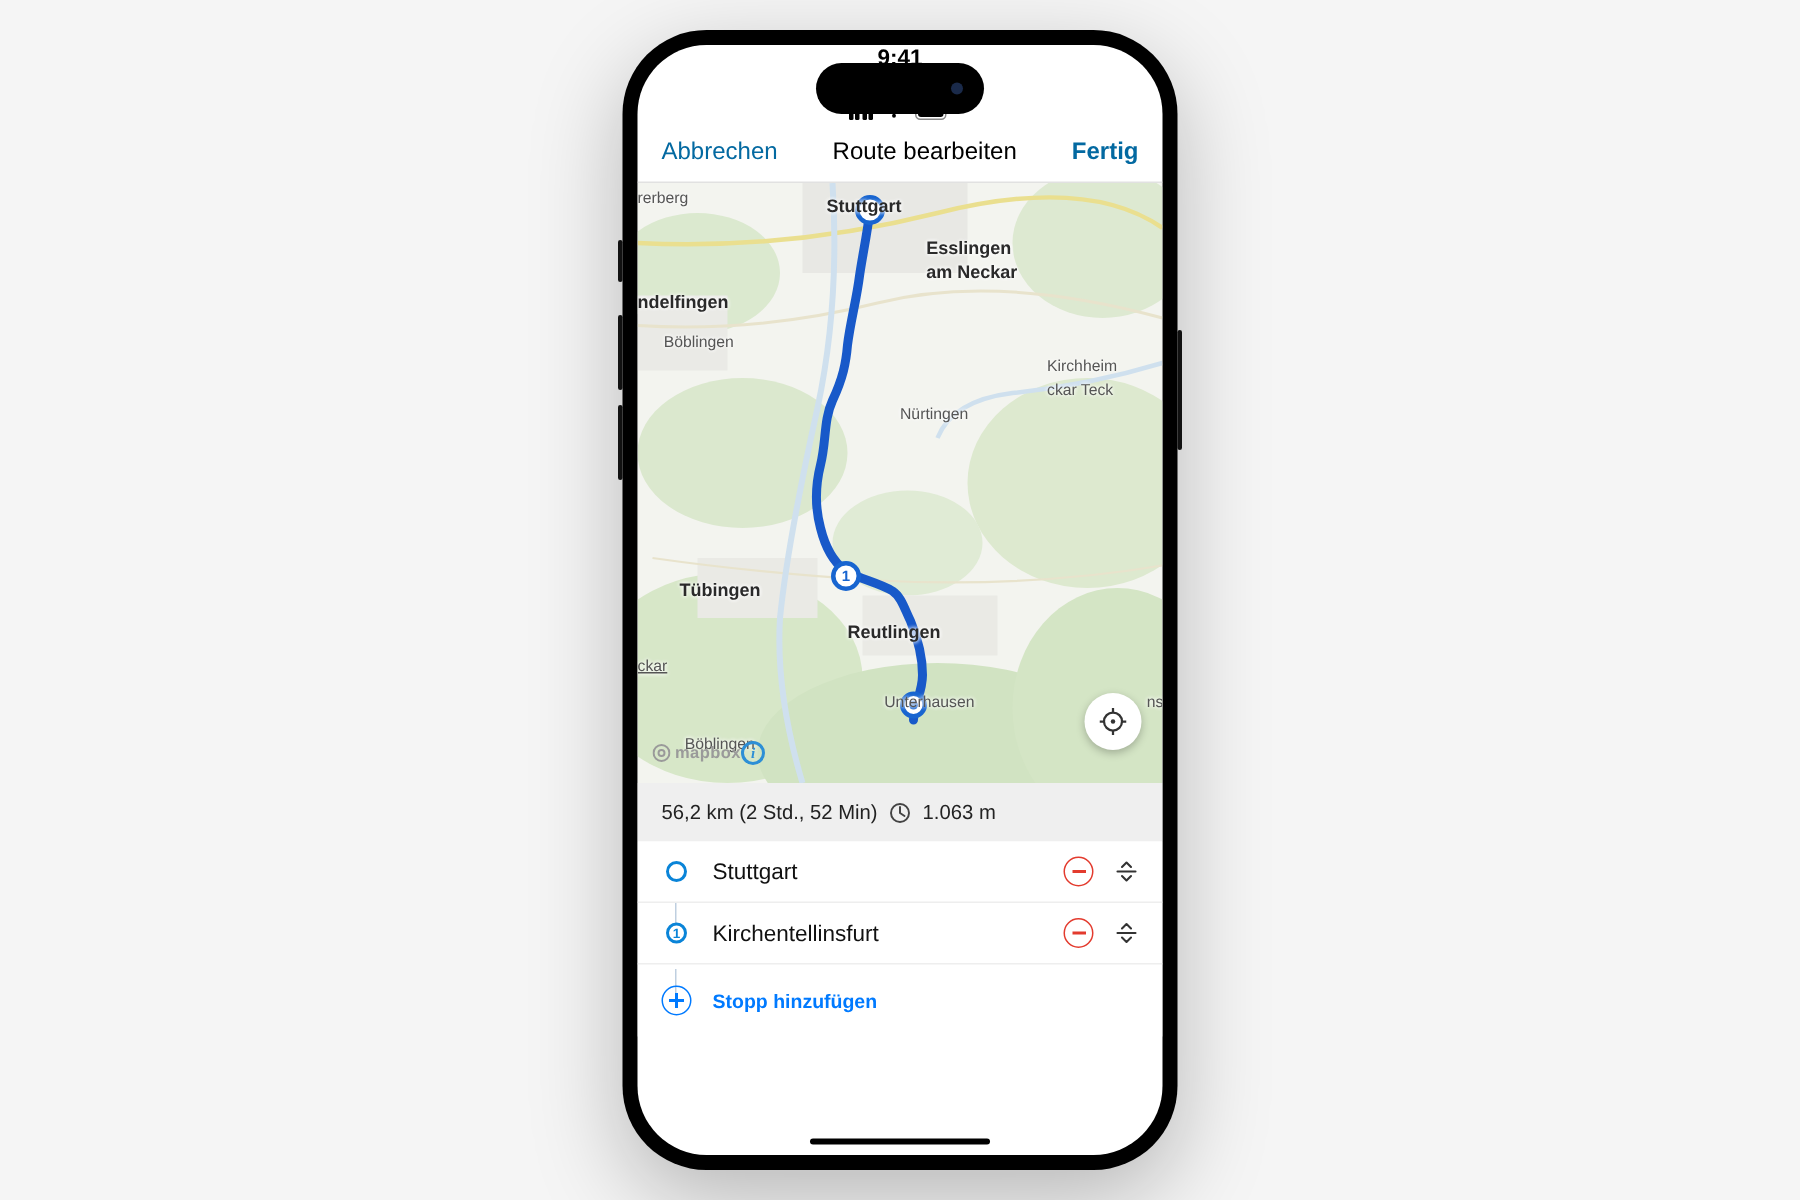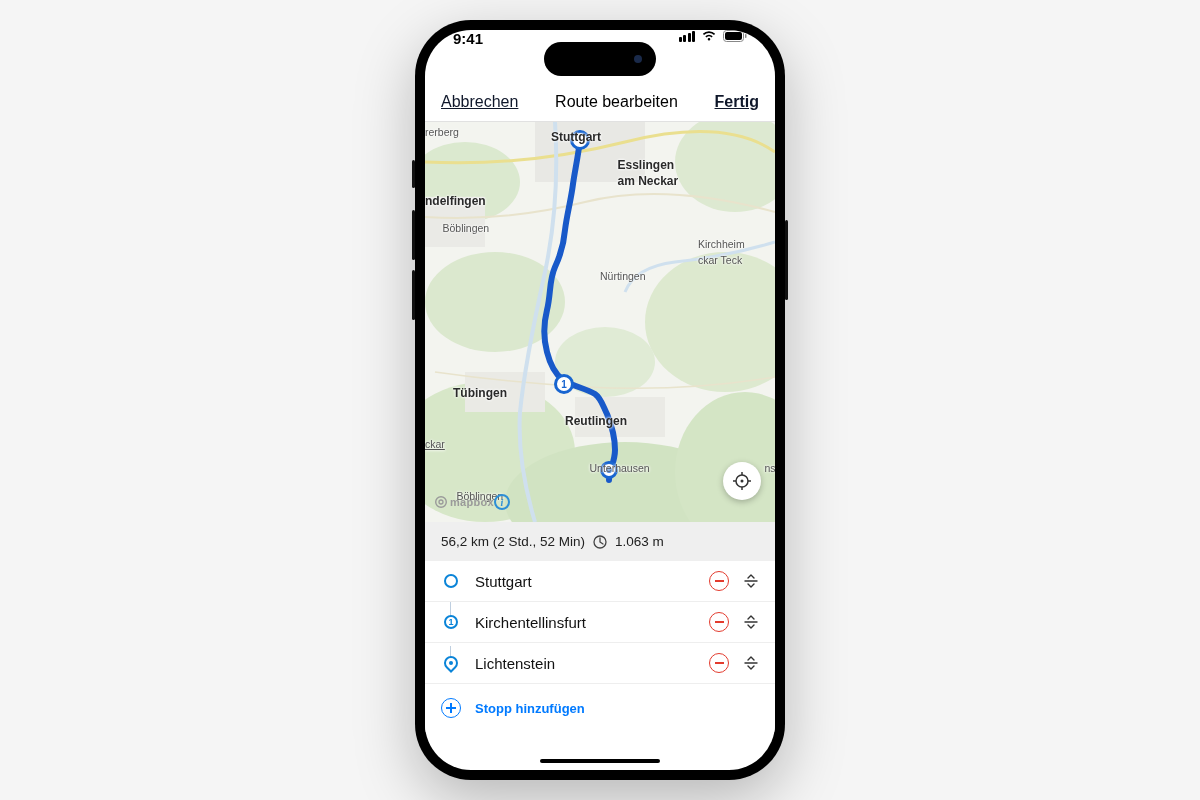--- a/index.html
+++ b/index.html
@@ -31,35 +31,35 @@
     display: flex; flex-direction: column;
   }
   .di { 
     position: absolute; top: 12px; left: 50%; transform: translateX(-50%);
     width: 112px; height: 34px; background:#000; border-radius: 20px;
     z-index: 50;
     display:flex; align-items:center; justify-content:flex-end; padding-right:14px;
   }
   .di::after { content:""; width:8px; height:8px; border-radius:50%; background:#1a2a4a; }
   .status-bar {
-    height: 52px; display:flex; align-items:flex-start; justify-content:space-between;
-    padding: 0 28px 2px 28px; font-size:15px; font-weight:600;
+    height: 52px; display:flex; align-items:center; justify-content:space-between;
+    padding: 0 28px 2px 28px; font-size:15px; font-weight:600;flex-direction:column;
   }
   .status-right { display:flex; gap:6px; align-items:center; }
   .sig-bars { display:flex; gap:1.5px; align-items:flex-end; }
   .sig-bars span { width:3px; background:#000; border-radius:1px; }
   .sig-bars span:nth-child(1){height:5px} .sig-bars span:nth-child(2){height:7px}
   .sig-bars span:nth-child(3){height:9px} .sig-bars span:nth-child(4){height:11px}
   .wifi-icon, .batt-icon { display:inline-flex; }
   .nav-bar {
     height: 40px; display:flex; align-items:center; justify-content:space-between;
     padding: 0 16px; border-bottom: 0.5px solid #e1e1e1;
     font-size: 16px;
   }
-  .nav-left, .nav-right { color:#0f172a; font-weight:400;text-decoration:underline; }
+  .nav-left, .nav-right { color:#0369a1; font-weight:400; }
   .nav-right { font-weight:600; }
   .nav-title { color:#000; font-weight:400; font-size:16px; }
   .map {
     position: relative; flex: 0 0 400px;
     overflow: hidden;
   }
   .map-bg { position:absolute; inset:0; }
   .map-labels { position:absolute; inset:0; }
   .city { position:absolute; font-size:12px; font-weight:600; color:#2a2a2a; white-space:nowrap; text-shadow:0 0 3px #fff,0 0 3px #fff; }
   .city.sm { font-size:10.5px; font-weight:500; color:#555; }
@@ -259,32 +259,20 @@
           </div>
         <div class="stop-name">Kirchentellinsfurt</div>
         <div class="del-btn"></div>
         <div class="drag-handle">
           <svg width="16" height="14" viewBox="0 0 16 14">
               <path d="M8 1 L5 4 M8 1 L11 4 M8 13 L5 10 M8 13 L11 10 M2 7 H14" stroke="#333" stroke-width="1.4" fill="none" stroke-linecap="round"></path>
             </svg>
         </div>
       </div>
 
-      <div class="stop-row">
-        <div class="stop-icon">
-            <div class="pin"></div>
-          </div>
-        <div class="stop-name">Lichtenstein</div>
-        <div class="del-btn"></div>
-        <div class="drag-handle">
-          <svg width="16" height="14" viewBox="0 0 16 14">
-              <path d="M8 1 L5 4 M8 1 L11 4 M8 13 L5 10 M8 13 L11 10 M2 7 H14" stroke="#333" stroke-width="1.4" fill="none" stroke-linecap="round"></path>
-            </svg>
-        </div>
-      </div>
 
       <div class="add-row">
         <div class="add-icon"></div>
         <span>Stopp hinzufügen</span>
       </div>
     </div>
 
     <div class="home-ind"></div>
   </div>
 </div>

